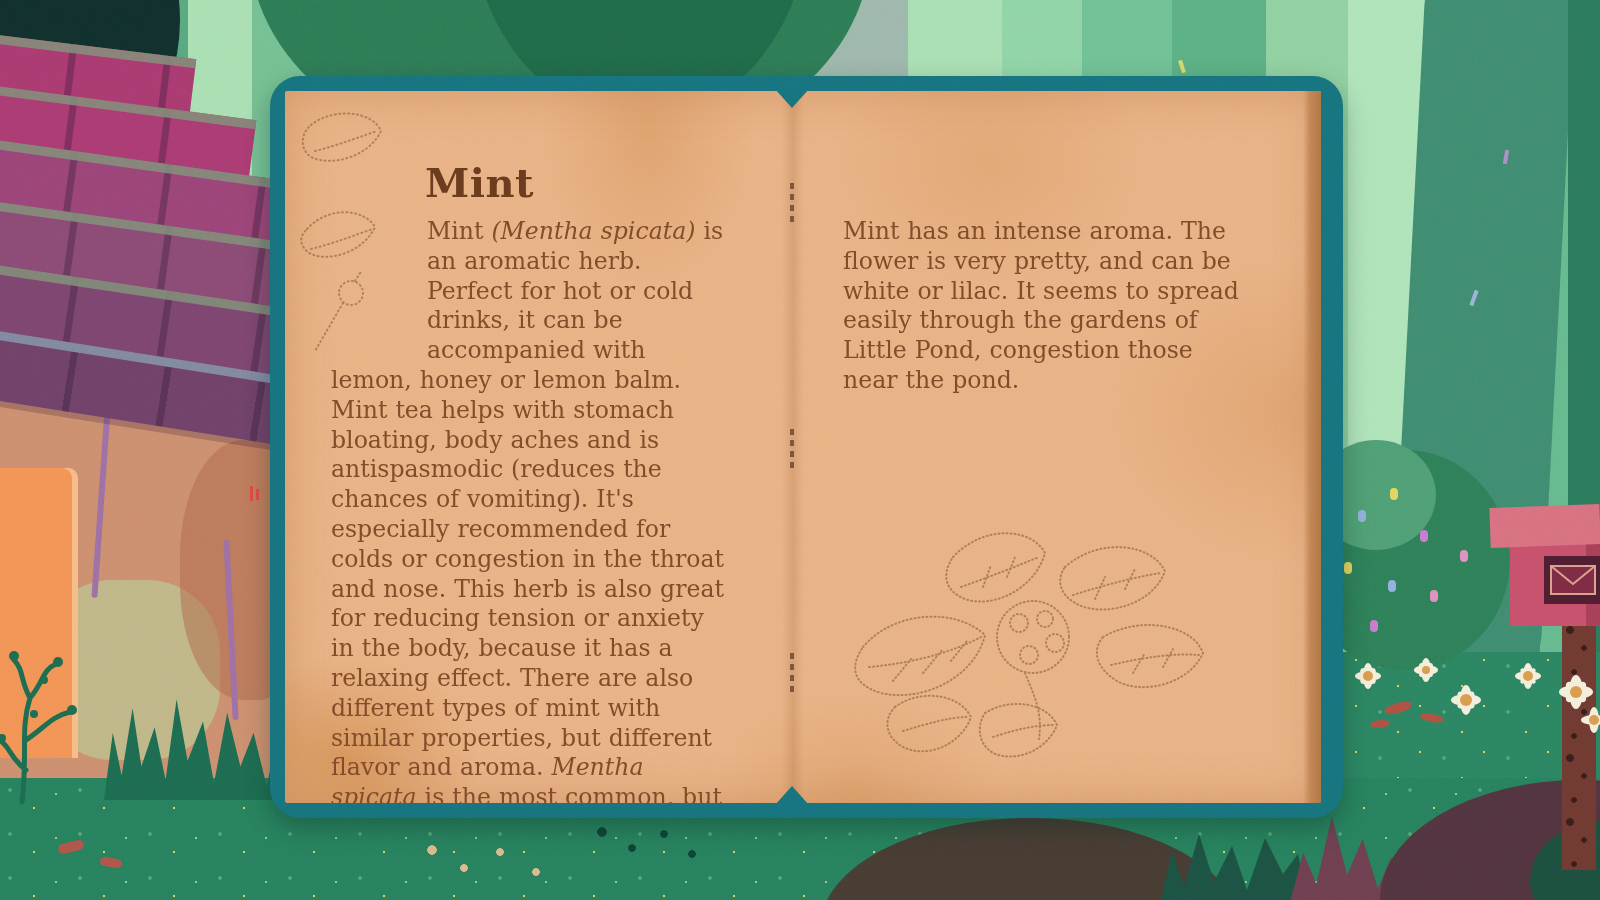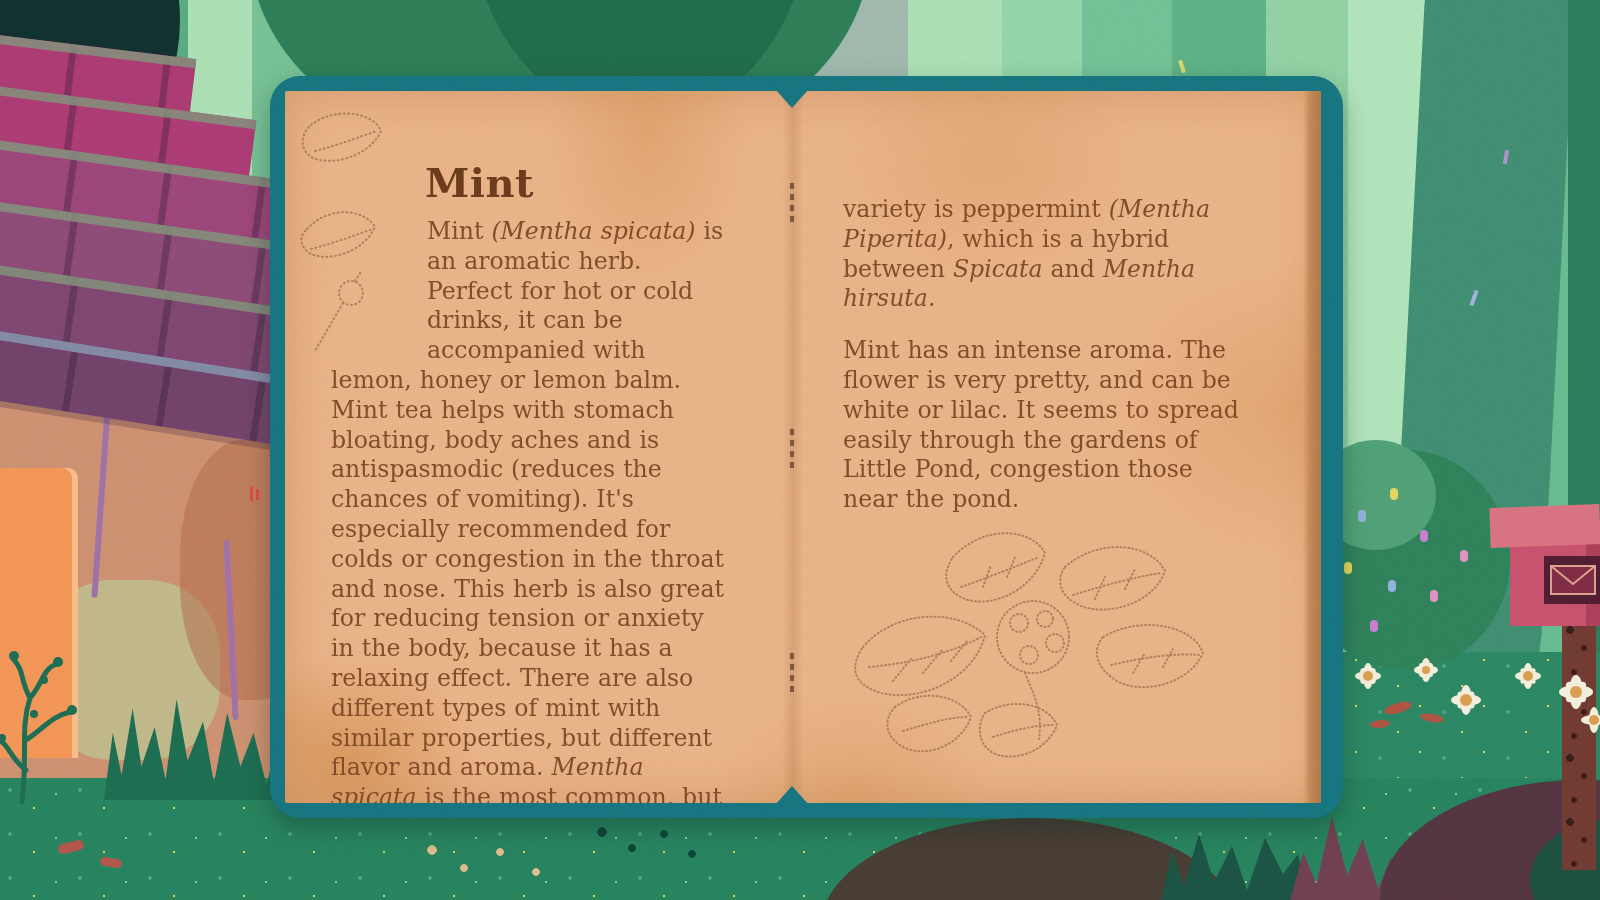--- a/index.html
+++ b/index.html
@@ -225,21 +225,20 @@
       </svg>
 
       <div class="abs left-text page-text">
         <h1 class="book-title">Mint</h1>
         <p style="margin:0;">
           <span class="sketch-float"></span><span><span>Mint </span><em>(Mentha spicata)</em><span> is an aromatic herb. Perfect for hot or cold drinks, it can be accompanied with lemon, honey or lemon balm. Mint tea helps with stomach bloating, body aches and is antispasmodic (reduces the chances of vomiting). It's especially recommended for colds or congestion in the throat and nose. This herb is also great for reducing tension or anxiety in the body, because it has a relaxing effect. There are also different types of mint with similar properties, but different flavor and aroma. </span><em>Mentha spicata</em><span> is the most common, but another popular</span></span>
         </p>
       </div>
 
       <div class="abs right-text page-text">
-        <p style="margin:0;"><span>variety is peppermint </span><em>(Mentha Piperita)</em><span>, which is a hybrid between </span><em>Spicata</em><span> and </span><em>Mentha hirsuta</em><span>.</span></p>
         <p class="rp2" style="margin-top:22px;margin-bottom:0;">Mint has an intense aroma. The flower is very pretty, and can be white or lilac. It seems to spread easily through the gardens of Little Pond, congestion those near the pond.</p>
       </div>
 
       <svg class="abs" style="left:548px;top:424px;" width="420" height="280" viewBox="0 0 420 280">
         <g class="sketch" style="stroke-dasharray:1 3;">
           <path d="M30,132 C60,96 122,92 152,120 C142,162 90,188 48,178 C20,170 16,152 30,132 Z"></path>
           <path d="M36,152 C82,148 122,136 148,122"></path>
           <path d="M60,166 l18,-22 M90,158 l20,-24 M118,146 l16,-20"></path>
           <path d="M120,42 C150,10 198,12 212,38 C202,74 160,94 132,84 C112,76 108,60 120,42 Z"></path>
           <path d="M128,72 C156,62 182,52 206,42"></path>

